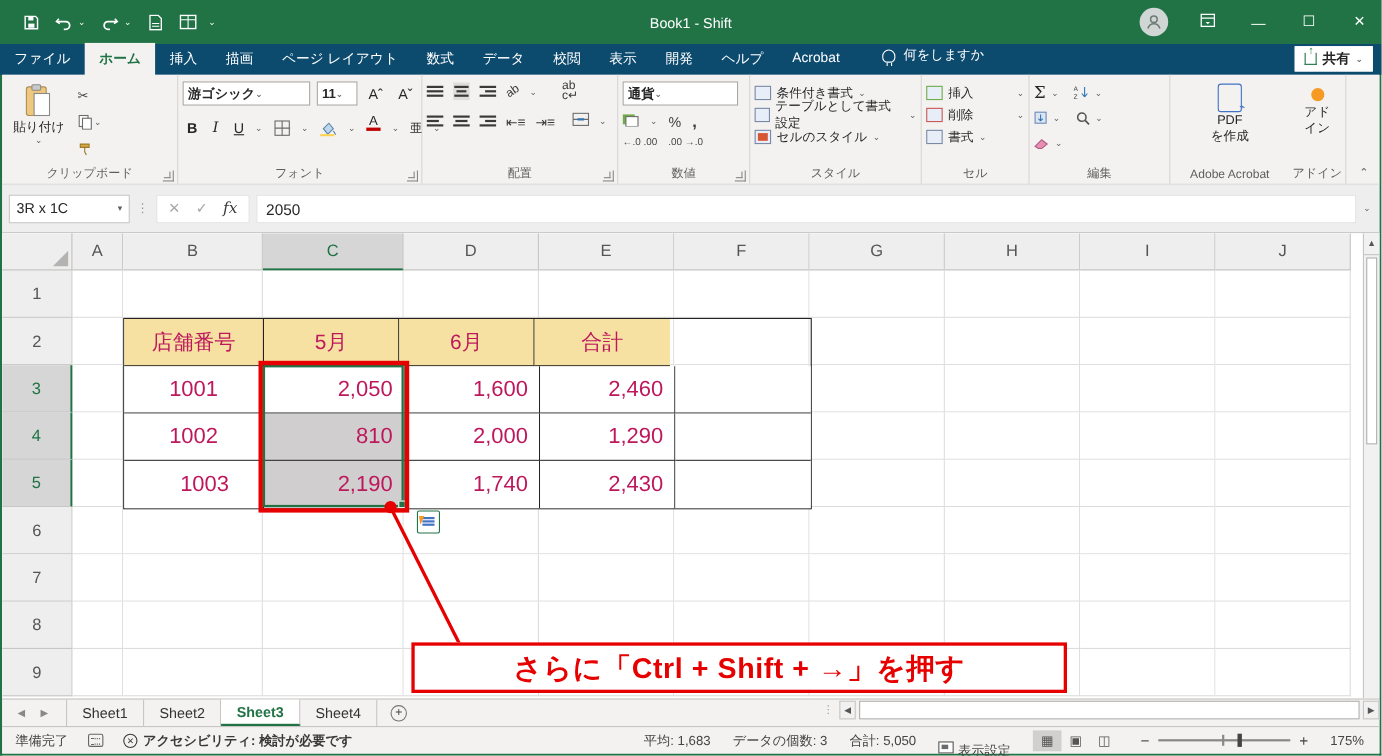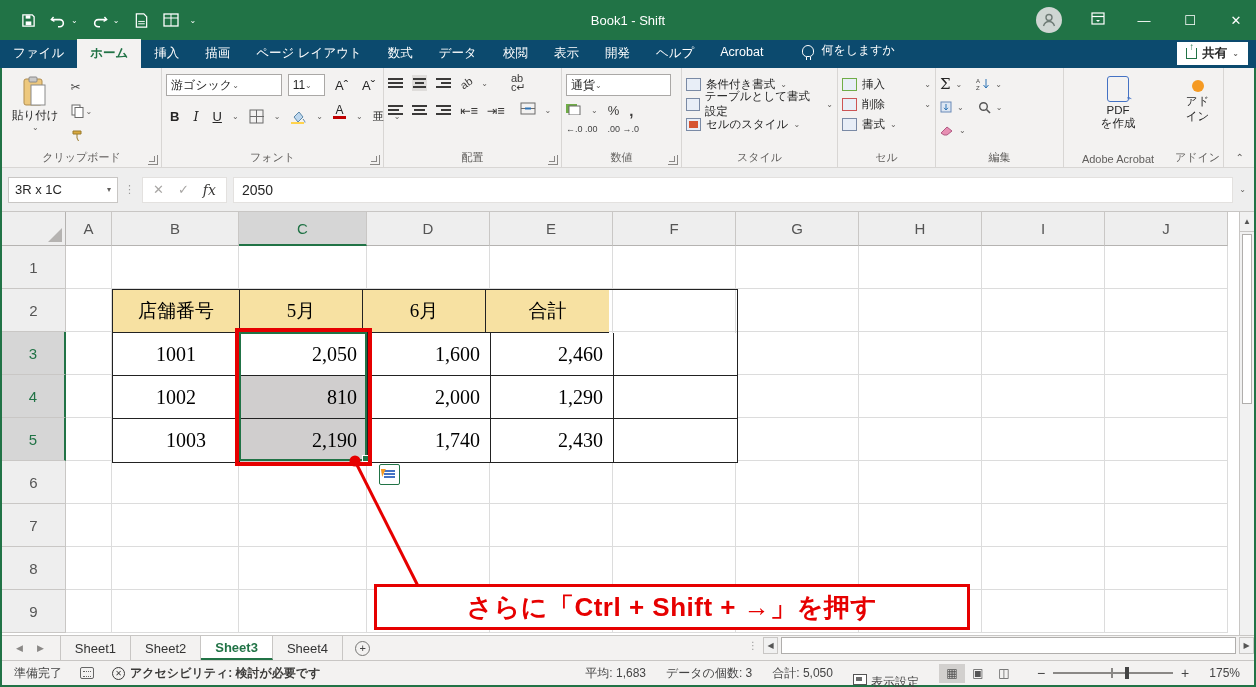--- a/index.html
+++ b/index.html
@@ -30,21 +30,21 @@
 
   
   .ribbon { position:absolute; left:0; top:68px; width:1252px; height:100px; background:#f3f2f1; display:flex; border-bottom:1px solid #d8d6d4; }
   .rgroup { position:relative; height:100%; border-right:1px solid #d8d6d4; padding:6px 4px 18px; }
   .glabel { position:absolute; bottom:2px; left:0; right:0; text-align:center; font-size:11px; color:#605e5c; white-space:nowrap; }
   .launcher { position:absolute; bottom:2px; right:3px; width:10px; height:10px; border-left:1px solid #8a8886; border-top:1px solid #8a8886; transform:rotate(180deg); font-size:0; }
   .launcher:after{content:"";position:absolute;left:2px;top:2px;width:5px;height:5px;border-left:1px solid #8a8886;border-top:1px solid #8a8886;}
   .bigbtn { display:flex; flex-direction:column; align-items:center; justify-content:center; font-size:11.5px; color:#262626; padding:2px 6px; }
   .vr { display:flex; flex-direction:column; justify-content:flex-start; gap:6px; padding-top:4px; }
   .sm { font-size:12px; color:#444; height:18px; display:flex; align-items:center; gap:2px; }
-  .combo { background:#fff; border:1px solid #aaa8a6; height:22px; display:flex; align-items:center; padding:0 4px; font-size:12px; color:#262626; }
+  .combo { background:#fff; border:1px solid #aaa8a6; height:22px; display:flex; align-items:center; padding:0 4px; font-size:12px; color:#262626;font-weight:bold; }
   .dd { font-size:8px; color:#605e5c; }
   .fbtn { font-size:13px; color:#262626; padding:0 4px; height:22px; display:flex; align-items:center; }
   .row { display:flex; align-items:center; gap:6px; }
   .mini { font-size:12.5px; color:#3b3a39; }
   .alnico { display:inline-block; width:15px; }
   .alnico i { display:block; height:2px; background:#3b3a39; margin:2px 0; }
   .alnico.l i:nth-child(2){width:70%} .alnico.c i:nth-child(2){width:70%; margin:2px auto;}
   .alnico.r i:nth-child(2){width:70%; margin-left:auto;}
   .stline { display:flex; align-items:center; gap:5px; font-size:11.5px; color:#262626; height:20px; }
   .sticon { width:15px; height:13px; border:1px solid #7a8aa5; background:#e8eef7; position:relative; }
@@ -73,21 +73,21 @@
   .colhead.sel { background:#d6d6d6; color:#217346; border-bottom:2px solid #217346; }
   .gridrows { position:absolute; left:0; top:34px; }
   .grow_ { display:flex; }
   .rowhead { width:64px; border-right:1px solid #c9c7c5; border-bottom:1px solid #c9c7c5; background:#eeeeee; color:#555; font-size:15px; display:flex; align-items:center; justify-content:center; }
   .rowhead.sel { background:#d6d6d6; color:#217346; border-right:2px solid #217346; }
   .gcell { border-right:1px solid #dcdcdc; border-bottom:1px solid #dcdcdc; background:#fff; }
 
   
   .dtable { position:absolute; left:110px; top:77px; border:1.5px solid #222; }
   .trow { display:flex; }
-  .tcell { border-right:1.5px solid #222; border-bottom:1.5px solid #222; height:43px; font-size:20px; color:#000000; display:flex; align-items:center; background:#fff;font-family:Liberation Serif, serif; }
+  .tcell { border-right:1.5px solid #222; border-bottom:1.5px solid #222; height:43px; font-size:20px; color:#be185d; display:flex; align-items:center; background:#fff; }
   .tcell:last-child { border-right:none; }
   .trow:last-child .tcell { border-bottom:none;padding-left:20px; }
   .tcell.th { background:#f7e1a2; justify-content:center; font-size:19px; }
   .tcell.ctr { justify-content:center; }
   .tcell.num { justify-content:flex-end; padding-right:10px; }
   .tcell.selgray { background:#d0cece; }
 
   .selbox { position:absolute; left:237px; top:120px; width:128px; height:129px; border:2px solid #217346; pointer-events:none; }
   .fillhandle { position:absolute; left:360px; top:243px; width:7px; height:7px; background:#217346; border:1px solid #fff; }
   .redrect { position:absolute; left:233px; top:116px; width:137px; height:138px; border:4px solid #e60000; pointer-events:none; }

